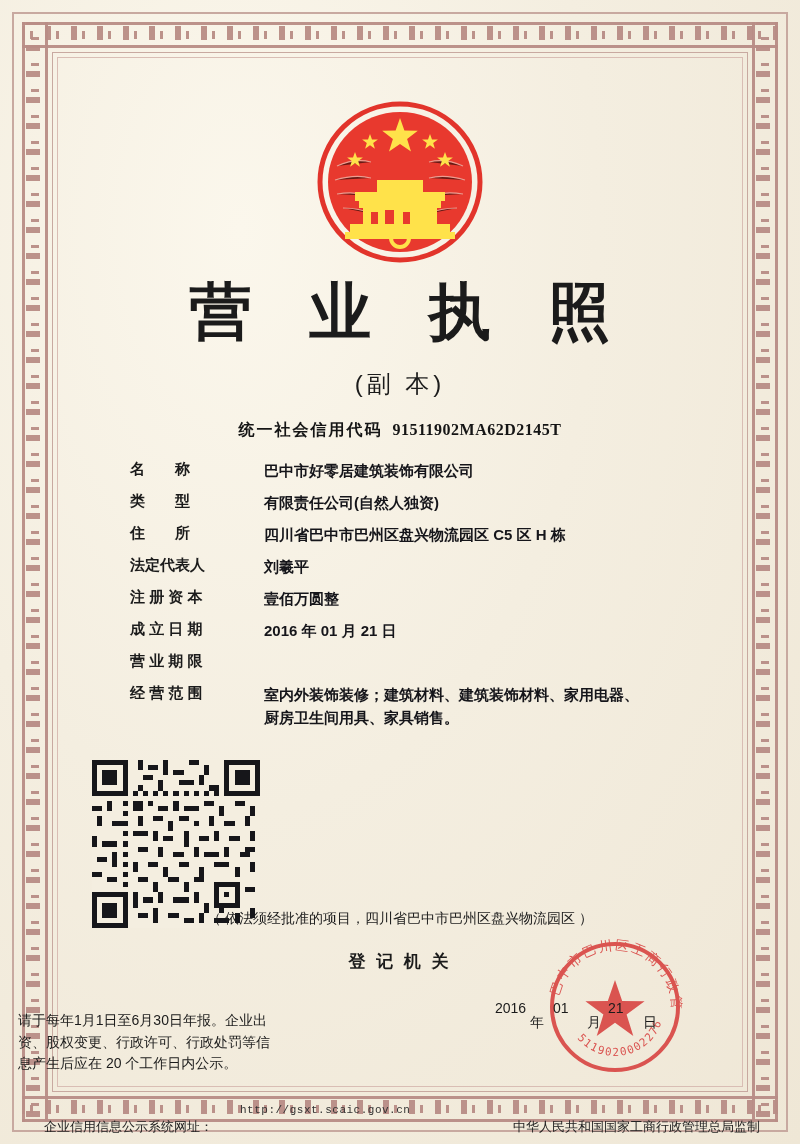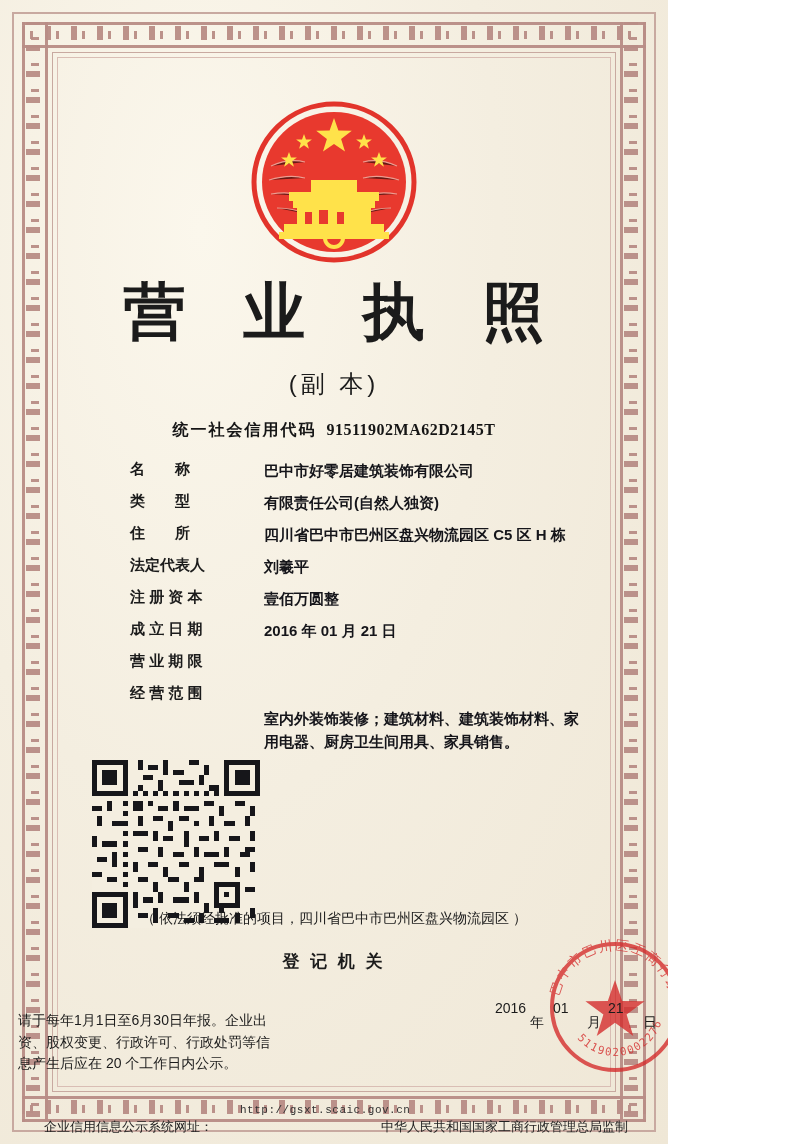--- a/index.html
+++ b/index.html
@@ -8,21 +8,21 @@
     background: #ffffff;
   }
   body {
     width: 800px;
     height: 1144px;
     font-family: "Liberation Sans", sans-serif;
     overflow: hidden;
   }
   .page {
     position: relative;
-    width: 668px;
+    width: 800px;
     height: 1144px;
     background: #f6f1e4;
     background-image:
       radial-gradient(ellipse at 30% 20%, #fbf7ec 0%, #f4eee0 45%, #efe7d6 100%);
     overflow: hidden;
   }
 
   
   .frame-outer {
     position: absolute;
@@ -371,21 +371,21 @@
       <div class="lbl">成 立 日 期</div>
       <div class="val">2016 年 01 月 21 日</div>
     </div>
 
     <div class="row">
       <div class="lbl">营 业 期 限</div>
     </div>
 
     <div class="row">
       <div class="lbl">经 营 范 围</div>
-      <div class="val" style="max-width:380px;margin-top:24px;">室内外装饰装修；建筑材料、建筑装饰材料、家用电器、厨房卫生间用具、家具销售。</div>
+      <div class="val" style="max-width:380px;">室内外装饰装修；建筑材料、建筑装饰材料、家用电器、厨房卫生间用具、家具销售。</div>
     </div>
 
   </div>
 
 
   <div class="qr">
     <svg viewBox="0 0 33 33" width="168" height="168" shape-rendering="crispEdges" aria-hidden="true">
       <rect width="33" height="33" fill="#f4eee0"></rect>
       <g fill="#16161a">
 

